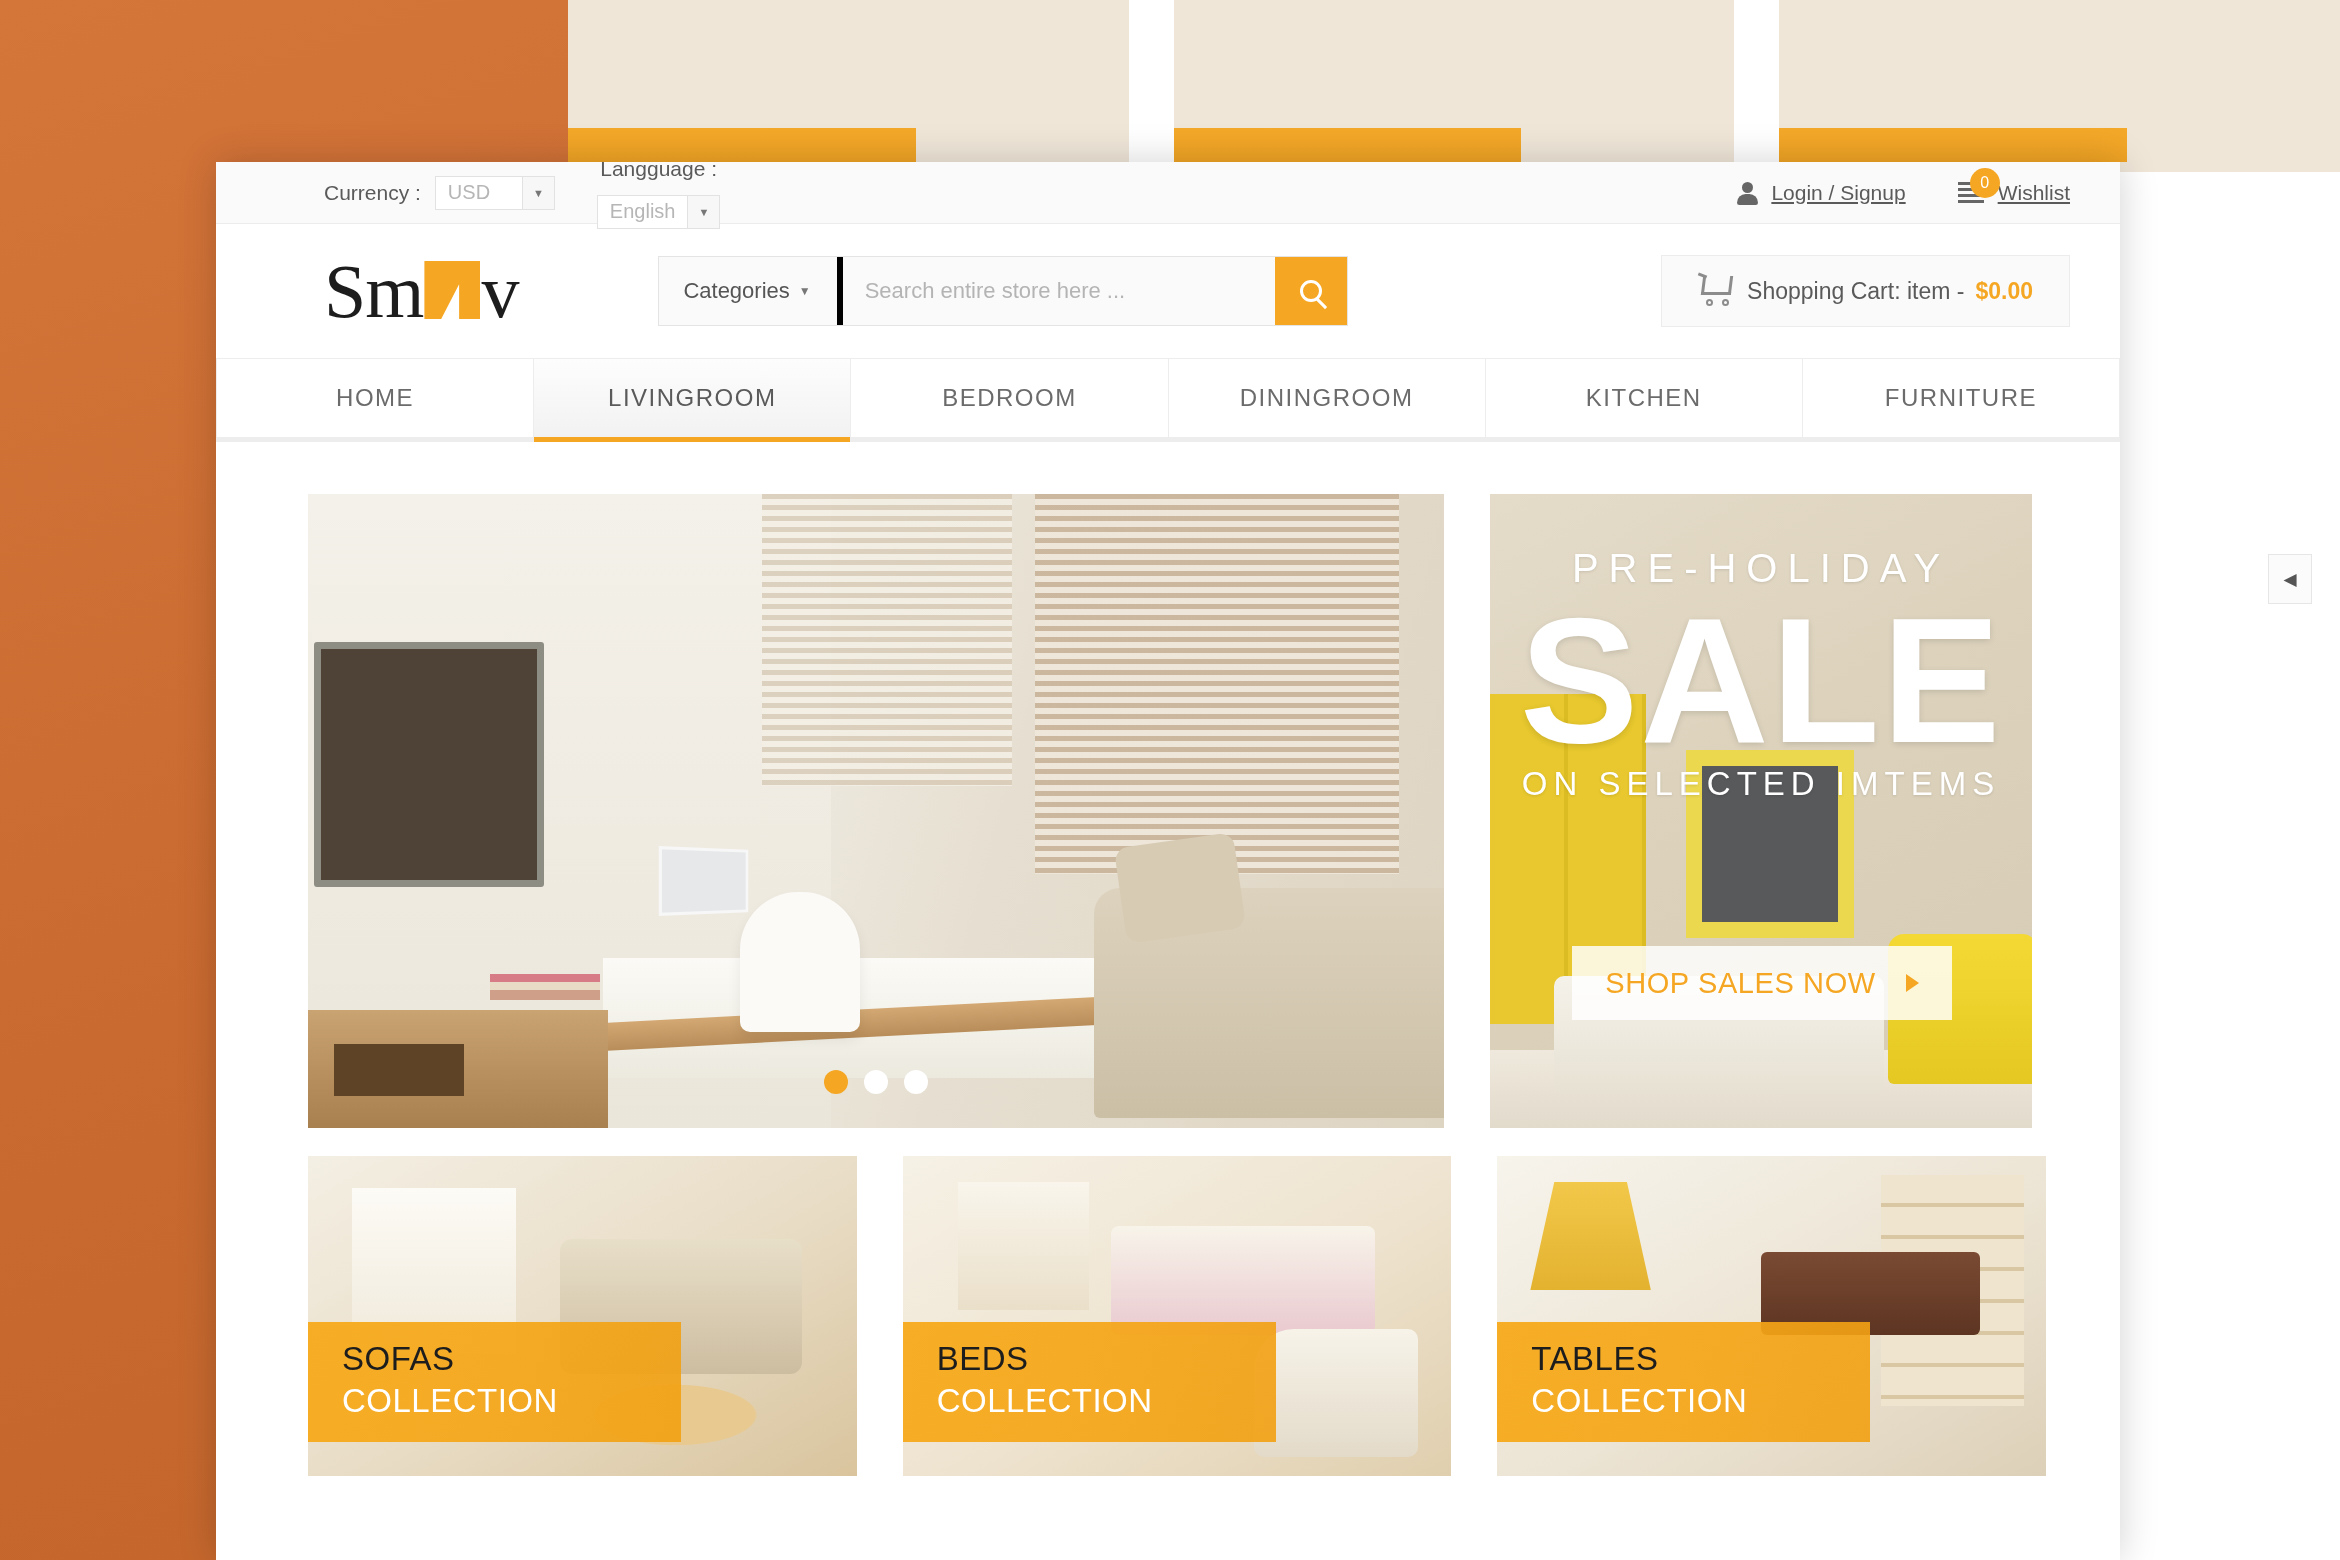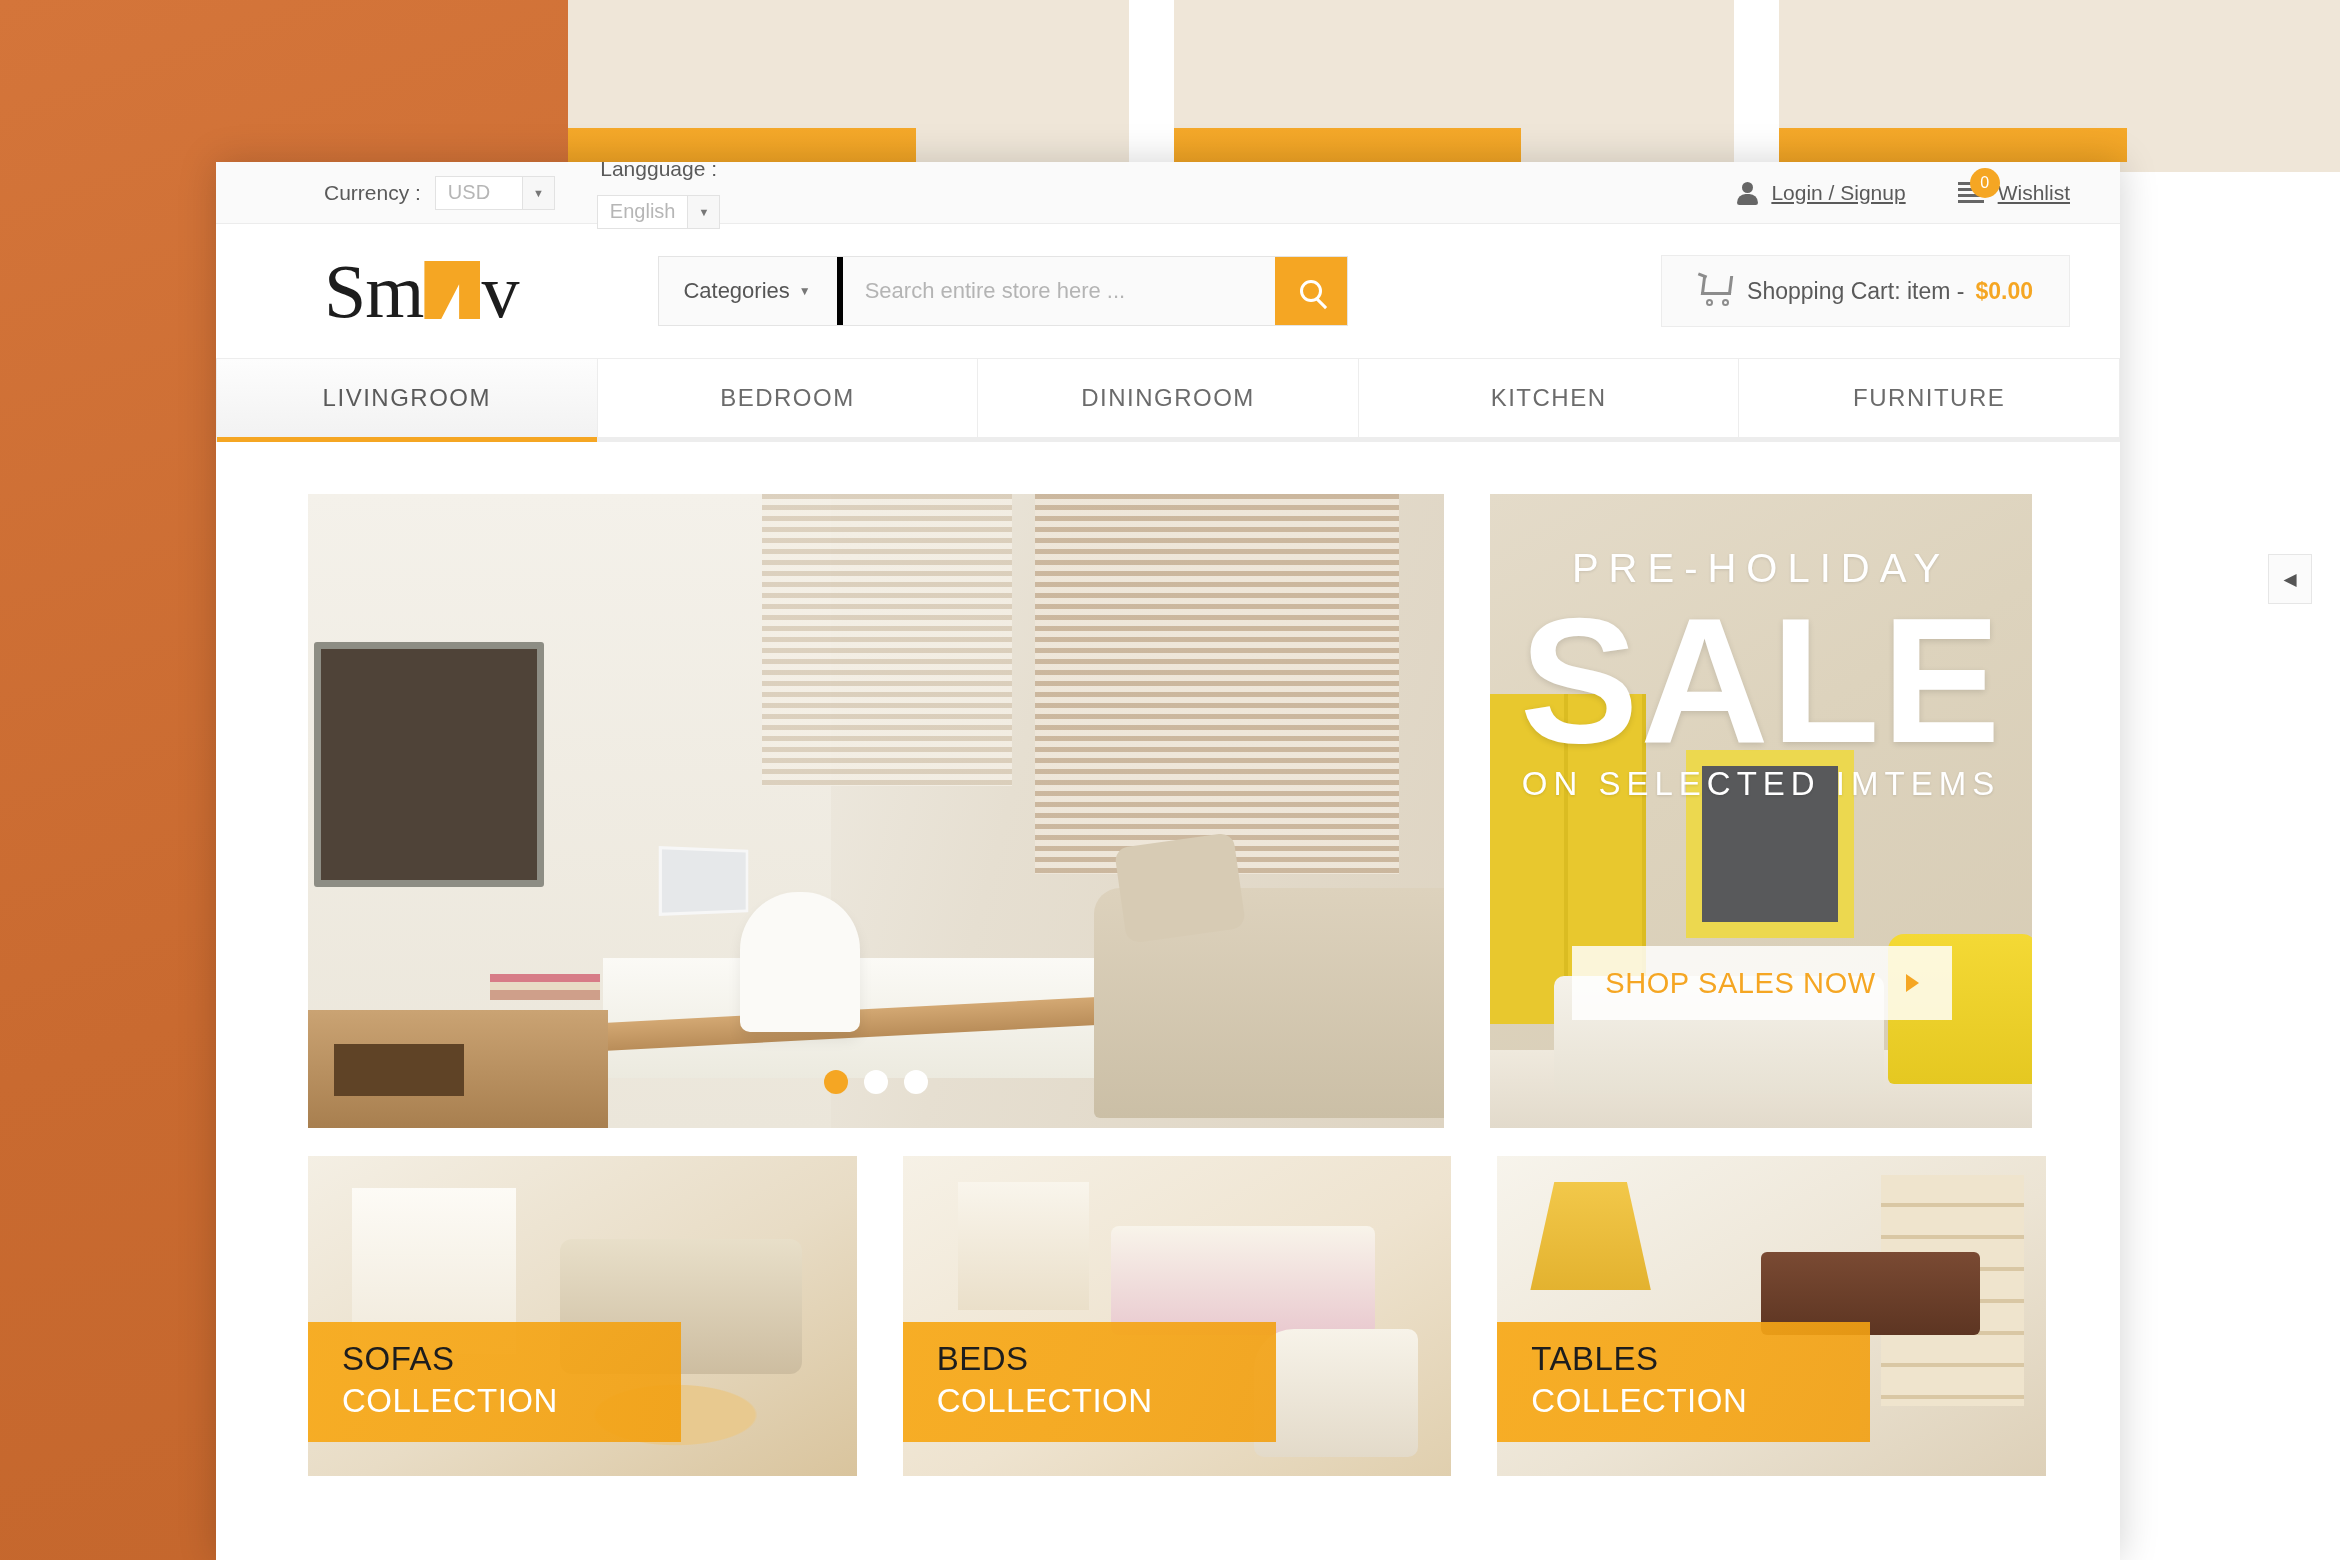--- a/index.html
+++ b/index.html
@@ -617,20 +617,23 @@
             <span class="body"></span>
           <span class="w1"></span>
             <span class="w2"></span>
         </span>
         <span>Shopping Cart: item -</span>
         <span class="price">$0.00</span>
       </div>
     </div>
 
     <div class="nav">
+      <div class="nav-item">
+        <span>HOME</span>
+      </div>
       <div class="nav-item active">
         <span>LIVINGROOM</span>
       </div>
       <div class="nav-item">
         <span>BEDROOM</span>
       </div>
       <div class="nav-item">
         <span>DININGROOM</span>
       </div>
       <div class="nav-item">

